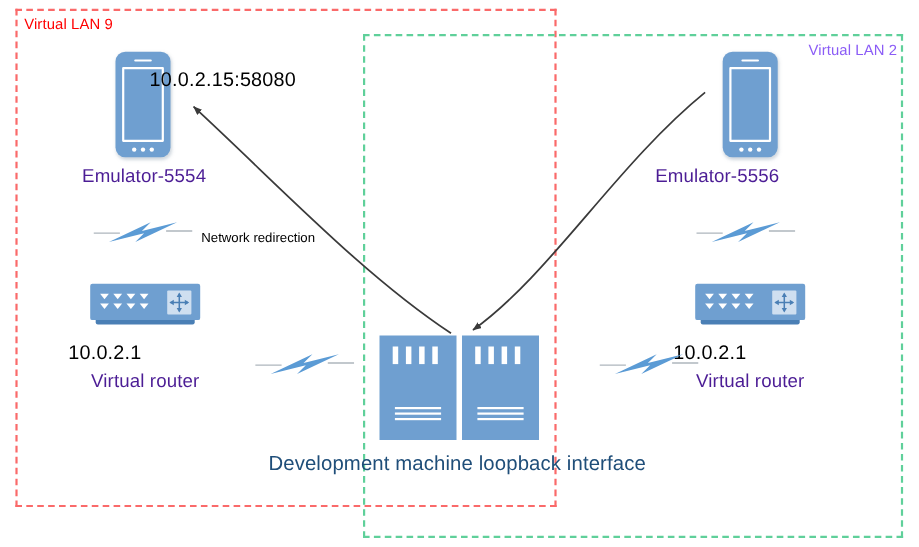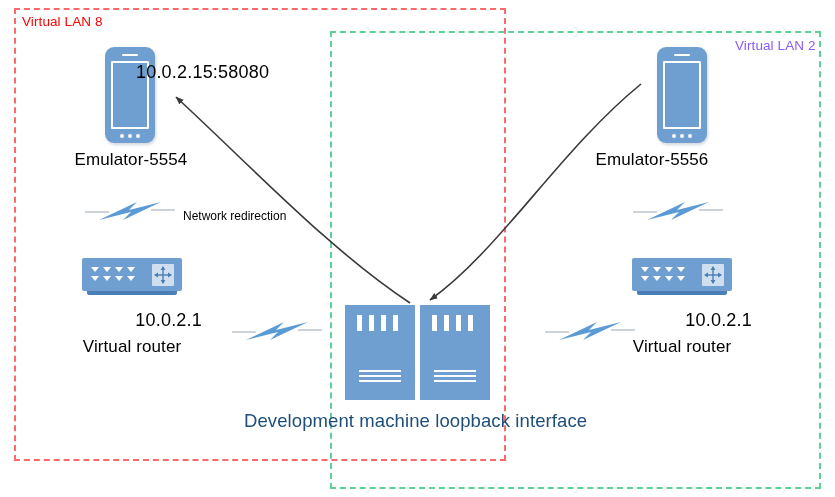--- a/index.html
+++ b/index.html
@@ -57,28 +57,28 @@
     color: #8b5cf6;
   }
 
   
   .node {
     position: absolute;
   }
   .node-caption {
     position: absolute;
     text-align: center;
-    color: #000000;
+    color: #4c1d95;
     font-size: 17px;
     white-space: nowrap;
     letter-spacing: 0.1px;
   }
   .node-ip {
     position: absolute;
-    text-align: right;
+    text-align: left;
     color: #000000;
     font-size: 18px;
     white-space: nowrap;
     letter-spacing: 0.2px;
   }
 
   
   .phone {
     position: absolute;
     width: 50px;
@@ -241,21 +241,21 @@
   }
 </style>
 </head>
 <body>
 
 <div id="canvas">
 
   <div class="lan-box" id="lan1-box"></div>
   <div class="lan-box" id="lan2-box"></div>
 
-  <div class="lan-label" id="lan1-label">Virtual LAN 8</div>
+  <div class="lan-label" id="lan1-label">Virtual LAN 9</div>
   <div class="lan-label" id="lan2-label">Virtual LAN 2</div>
 
   <div class="node" style="left:105px; top:47px;">
     <div class="phone">
       <div class="speaker"></div>
       <div class="screen"></div>
       <div class="dots">
         <i></i><i></i><i></i>
       </div>
     </div>

